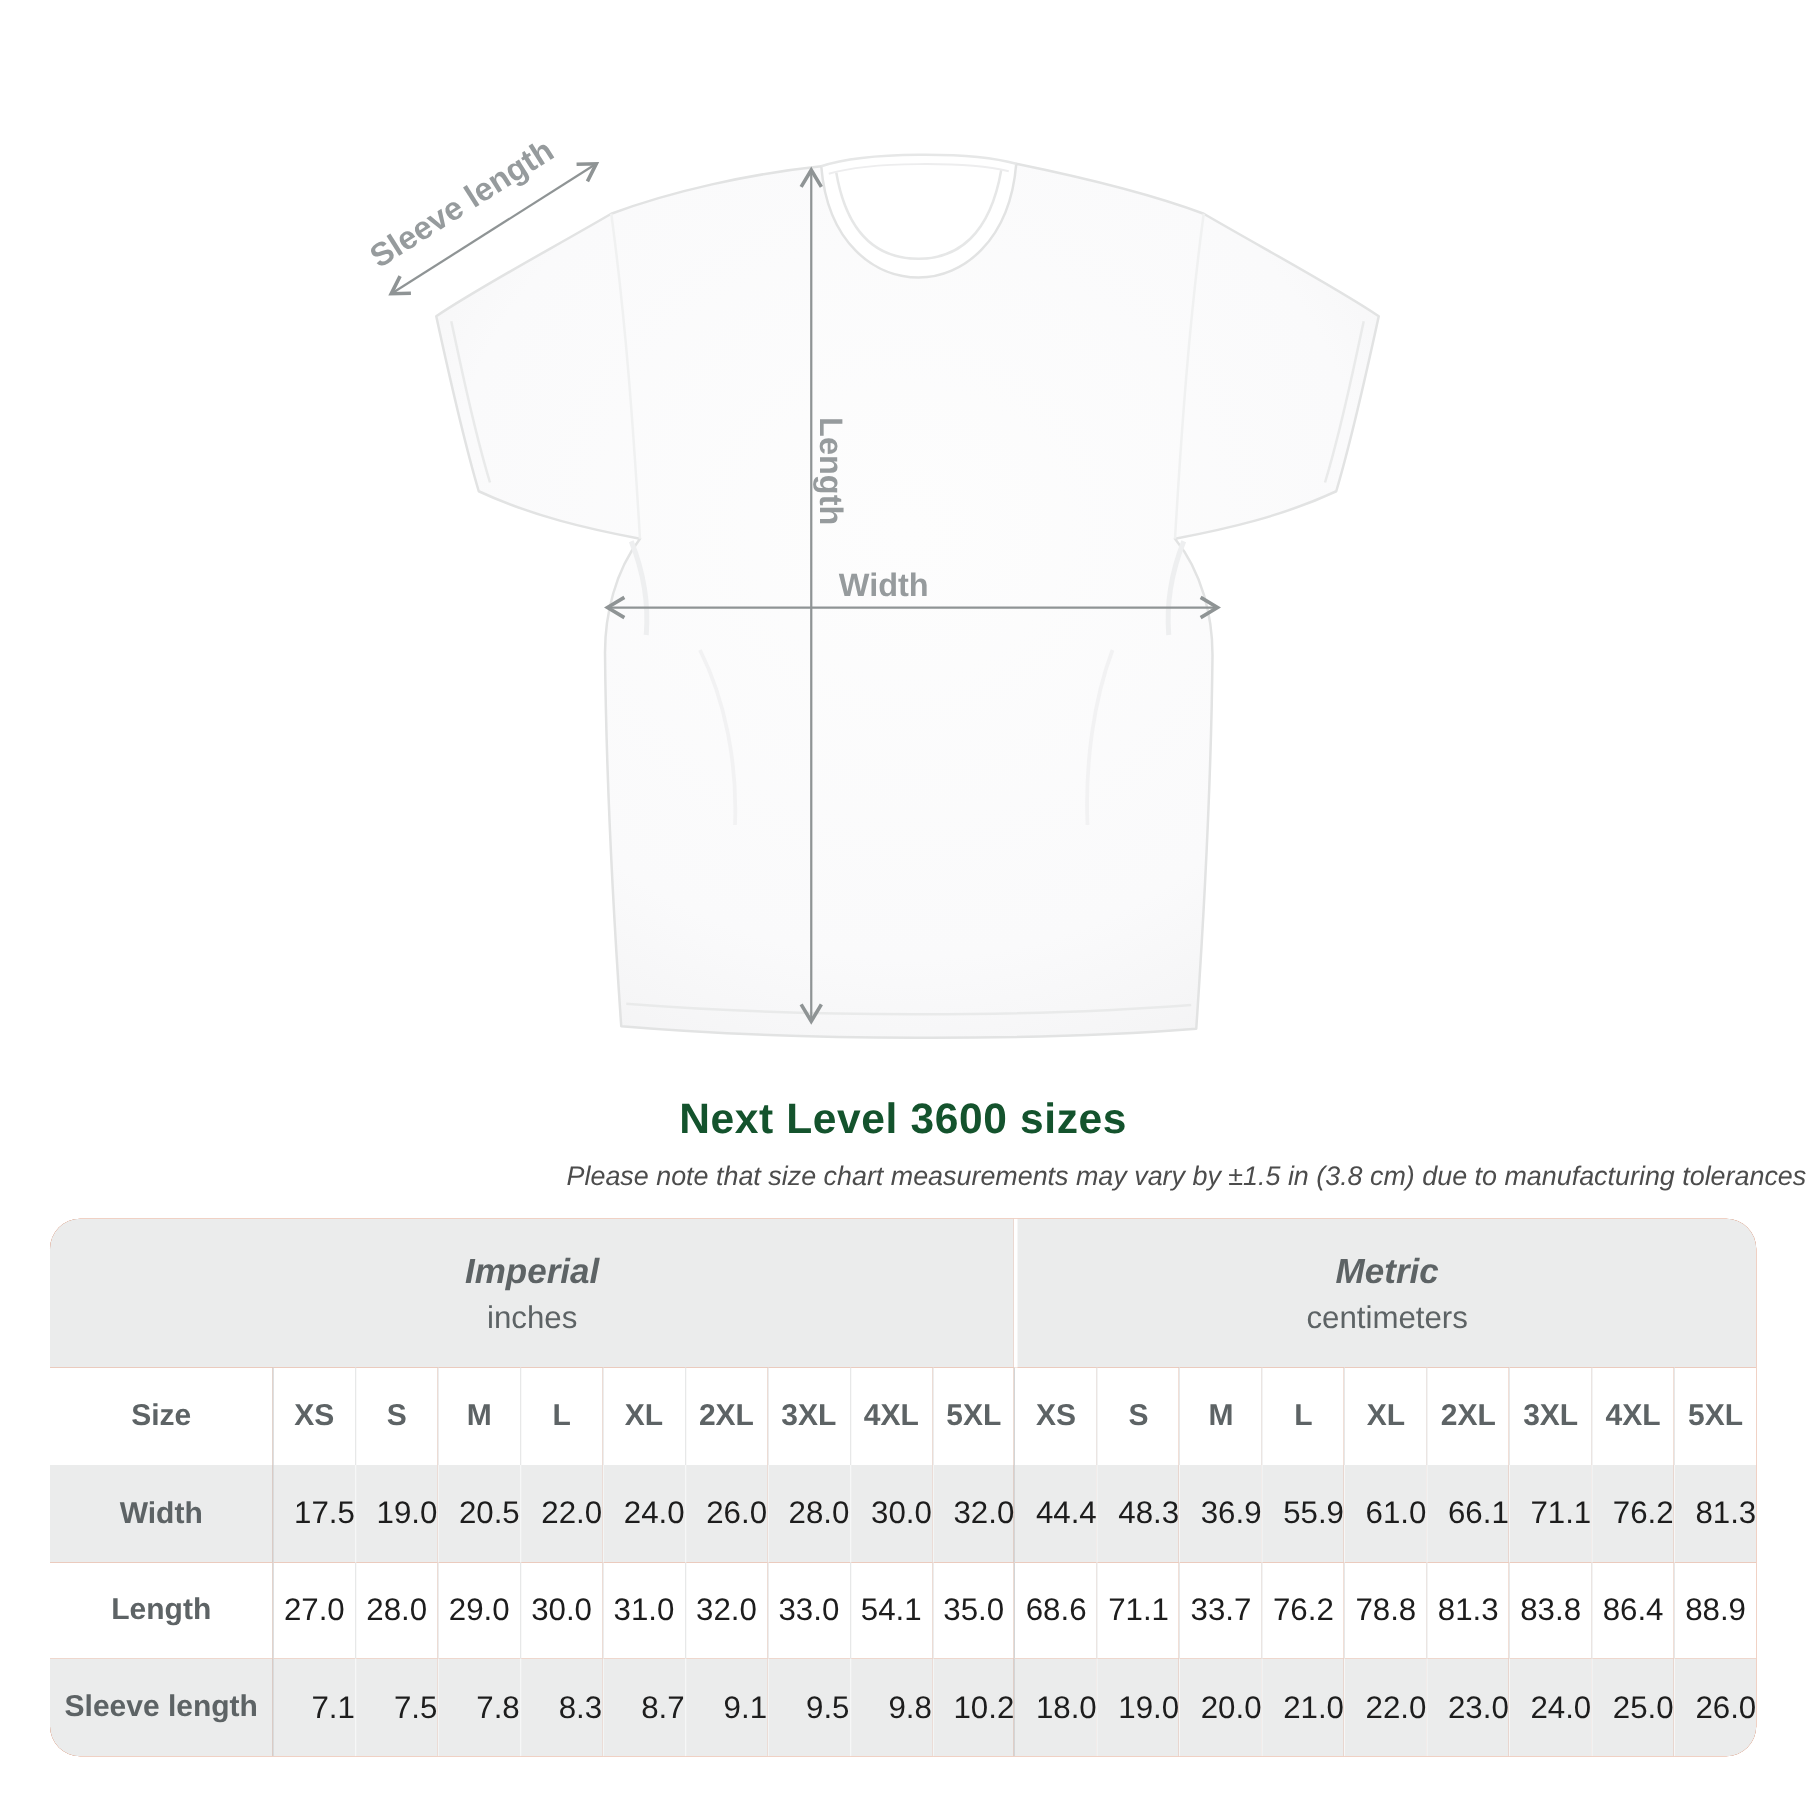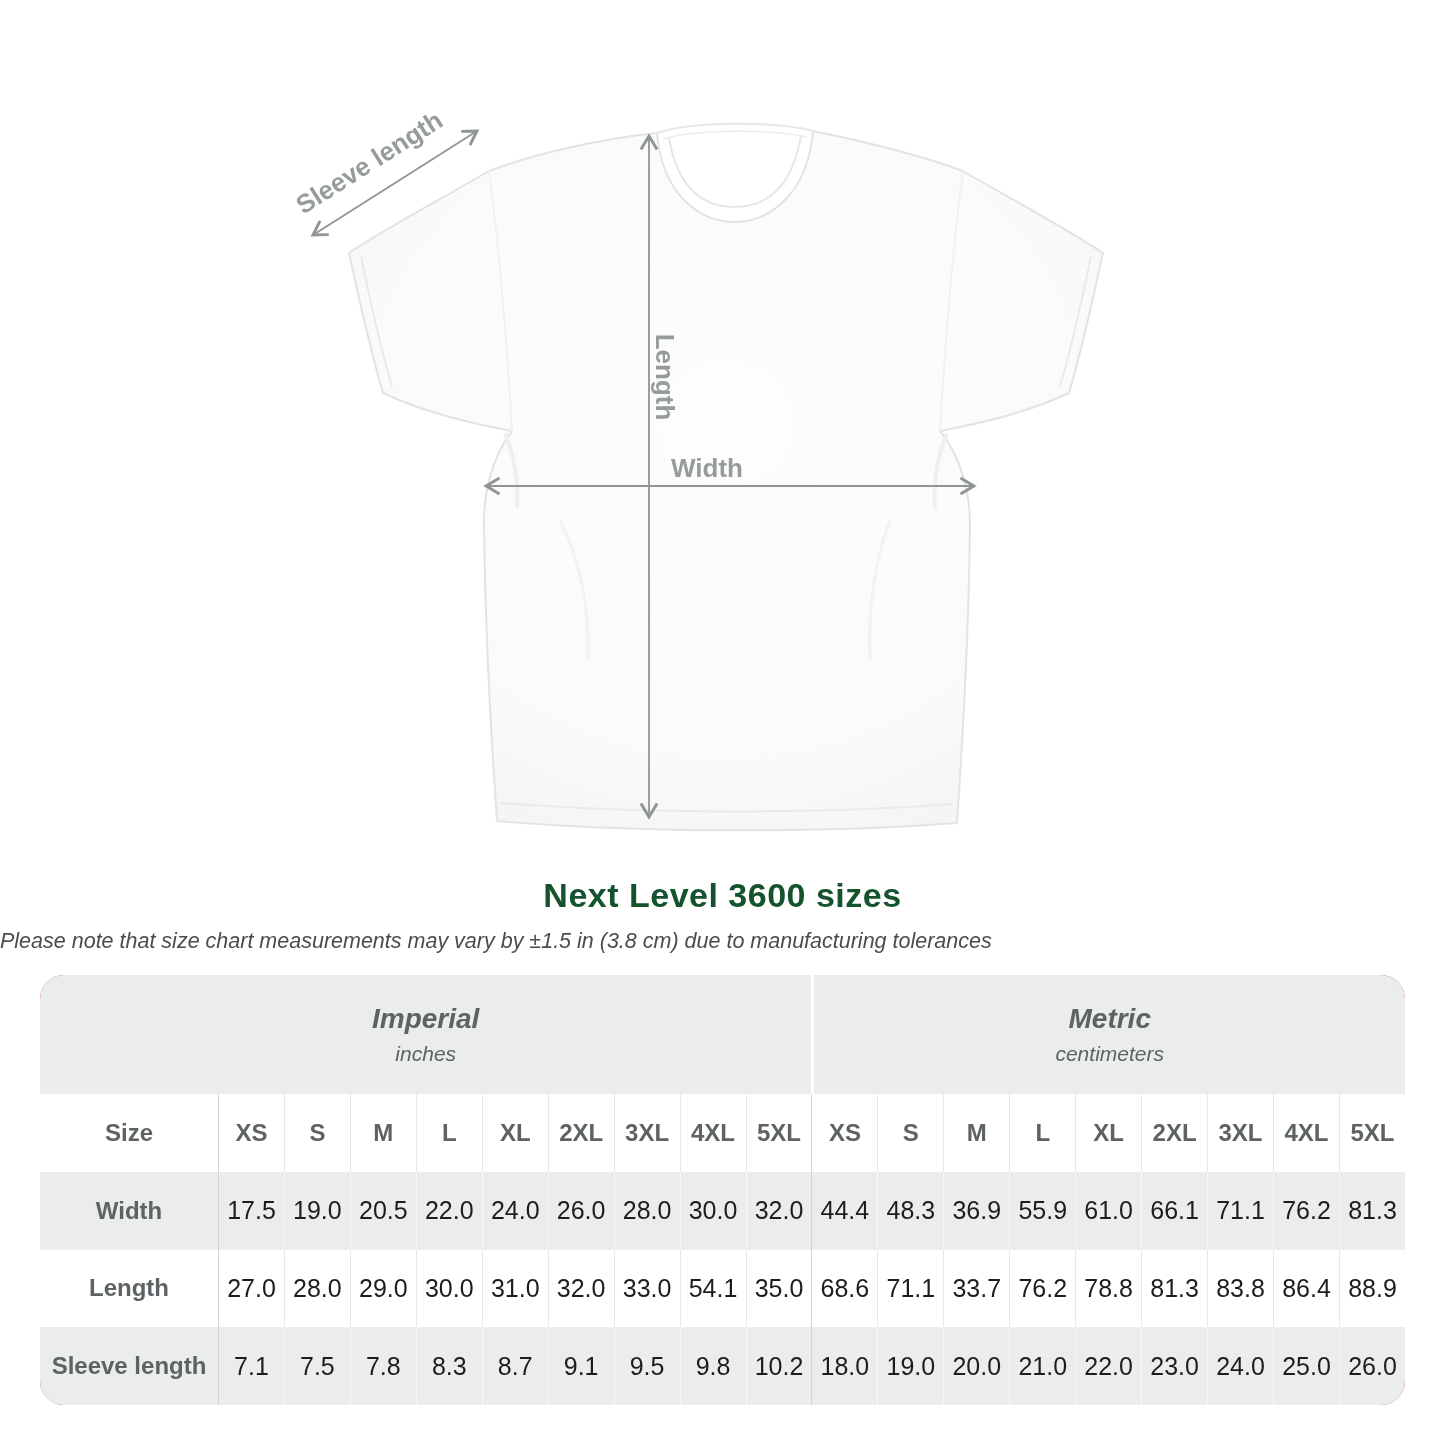--- a/index.html
+++ b/index.html
@@ -7,45 +7,45 @@
     position:relative;width:1445px;height:1445px;background:#ffffff;
     font-family:"Liberation Sans",sans-serif;overflow:hidden;
   }
   svg.shirt{position:absolute;top:0;left:0;display:block;}
   .ann-label{font-family:"Liberation Sans",sans-serif;font-weight:bold;font-size:26px;fill:#969b9d;}
   .page-title{
     position:absolute;top:876px;left:0;width:100%;margin:0;text-align:center;
     font-size:34px;font-weight:bold;color:#14532d;letter-spacing:.5px;
   }
   .page-subtitle{
-    position:absolute;top:929px;left:0;width:100%;margin:0;text-align:left;
+    position:absolute;top:929px;left:0;width:100%;margin:0;text-align:right;
     font-size:21.5px;font-style:italic;color:#4c4c4c;
   }
   .table-wrap{
     position:absolute;left:40px;top:975px;width:1365px;height:430px;
     border-radius:24px;overflow:hidden;background:#c2410c;
   }
   table.size-table{
     width:100%;height:100%;border-collapse:separate;border-spacing:0;table-layout:fixed;
   }
   col.c0{width:178px;}
   td{text-align:center;vertical-align:middle;padding:0;}
   tr.r-group{height:106px;}
   tr.r-sizes,tr.r-data{height:69px;}
   .r-group td{background:#ebecec;}
   .r-white td{background:#ffffff;}
   .r-gray td{background:#ebecec;}
   .r-group td.g-metric{border-left:3px solid #ffffff;margin-top:48px;}
   .g-name{font-style:italic;font-weight:bold;font-size:28px;color:#5d6365;}
-  .g-unit{font-style:italic;font-size:21px;color:#5d6365;margin-top:7px;}
+  .g-unit{font-size:25px;color:#5d6365;margin-top:7px;}
   .lbl{font-weight:bold;font-size:24px;color:#5d6365;}
   .sz{font-weight:bold;font-size:24px;color:#5d6365;}
   .val{font-size:25px;color:#1d1d1d;}
   .r-white td + td{border-left:1px solid #e7e8e8;}
-  .r-gray td + td{border-left:1px solid #f6f7f7;}
+  .r-gray td + td{border-left:1px solid #f6f7f7;text-align:right;}
   tr td.sep{border-left:1px solid #d3d5d6 !important;margin-top:22px;}
 </style>
 </head>
 <body>
 
 <div class="page">
 
   <svg class="shirt" width="1445" height="875" viewBox="0 0 1445 875">
     <defs>
       <radialGradient id="shirtShade" cx="50%" cy="42%" r="68%">

